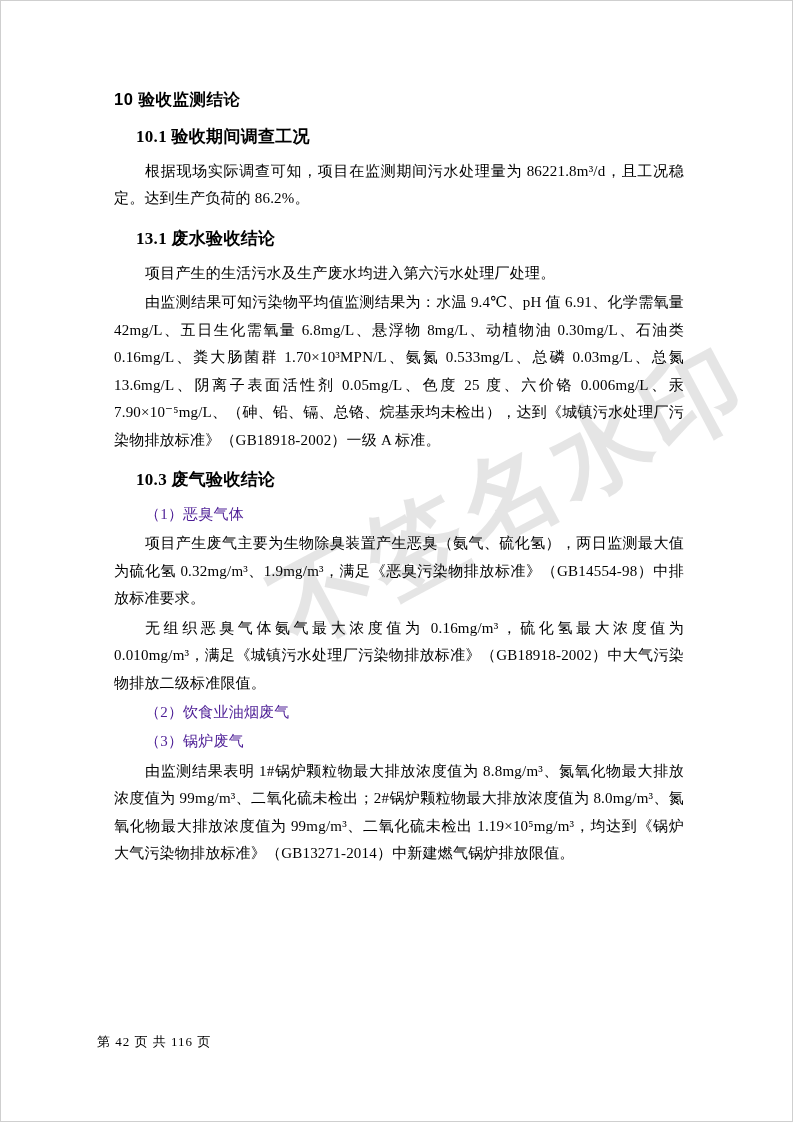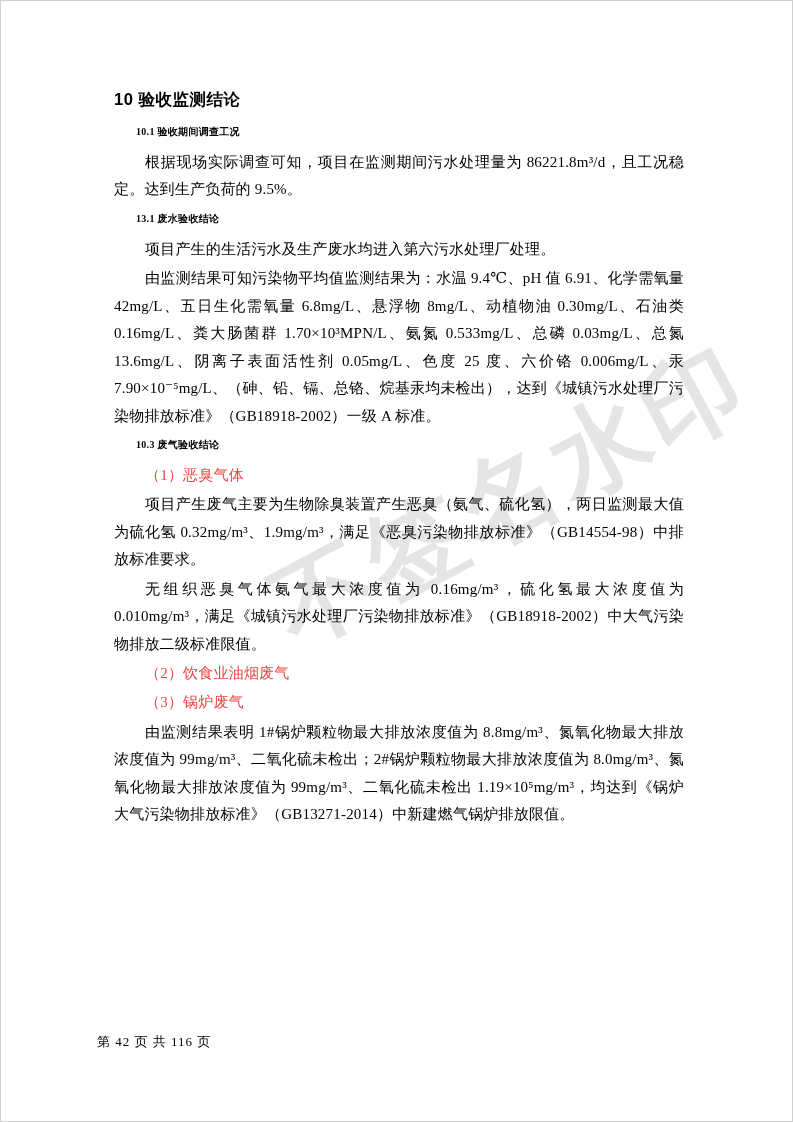--- a/index.html
+++ b/index.html
@@ -41,44 +41,44 @@
     width: 570px;
   }
   h1.sec {
     font-size: 16.5px;
     font-weight: bold;
     margin: 0 0 14px 0;
     letter-spacing: 0.5px;
     font-family: Liberation Sans, sans-serif;
   }
   h2.subsec {
-    font-size: 10px;
+    font-size: 17px;
     font-weight: bold;
-    margin: 8px 0 10px 0;
+    margin: 14px 0 10px 0;
     padding-left: 22px;
     letter-spacing: 0.3px;
     font-family: "Liberation Serif", "DejaVu Serif", serif;
   }
   p.para {
     font-size: 15px;
     line-height: 1.83;
     margin: 0 0 2px 0;
     text-indent: 31px;
     text-align: justify;
     letter-spacing: 0.2px;
     color: #000;
   }
   p.item {
     font-size: 15px;
     line-height: 1.83;
     margin: 0 0 2px 0;
     text-indent: 31px;
     text-align: left;
     letter-spacing: 0.2px;
-    color: #ef4444;
+    color: #4c1d95;
   }
   .footer {
     position: absolute;
     left: 96px;
     top: 1032px;
     font-size: 13px;
     letter-spacing: 1px;
     color: #000;
   }
   .rule {
@@ -95,21 +95,21 @@
 
 <div class="page">
 
   <div class="watermark">不签名水印</div>
 
   <div class="content">
 
     <h1 class="sec">10 验收监测结论</h1>
 
     <h2 class="subsec">10.1 验收期间调查工况</h2>
-    <p class="para">根据现场实际调查可知，项目在监测期间污水处理量为 86221.8m³/d，且工况稳定。达到生产负荷的 9.5%。</p>
+    <p class="para">根据现场实际调查可知，项目在监测期间污水处理量为 86221.8m³/d，且工况稳定。达到生产负荷的 86.2%。</p>
 
     <h2 class="subsec">13.1 废水验收结论</h2>
     <p class="para">项目产生的生活污水及生产废水均进入第六污水处理厂处理。</p>
     <p class="para">由监测结果可知污染物平均值监测结果为：水温 9.4℃、pH 值 6.91、化学需氧量 42mg/L、五日生化需氧量 6.8mg/L、悬浮物 8mg/L、动植物油 0.30mg/L、石油类 0.16mg/L、粪大肠菌群 1.70×10³MPN/L、氨氮 0.533mg/L、总磷 0.03mg/L、总氮 13.6mg/L、阴离子表面活性剂 0.05mg/L、色度 25 度、六价铬 0.006mg/L、汞 7.90×10⁻⁵mg/L、（砷、铅、镉、总铬、烷基汞均未检出），达到《城镇污水处理厂污染物排放标准》（GB18918-2002）一级 A 标准。</p>
 
     <h2 class="subsec">10.3 废气验收结论</h2>
 
     <p class="item">（1）恶臭气体</p>
     <p class="para">项目产生废气主要为生物除臭装置产生恶臭（氨气、硫化氢），两日监测最大值为硫化氢 0.32mg/m³、1.9mg/m³，满足《恶臭污染物排放标准》（GB14554-98）中排放标准要求。</p>
     <p class="para">无组织恶臭气体氨气最大浓度值为 0.16mg/m³，硫化氢最大浓度值为 0.010mg/m³，满足《城镇污水处理厂污染物排放标准》（GB18918-2002）中大气污染物排放二级标准限值。</p>

